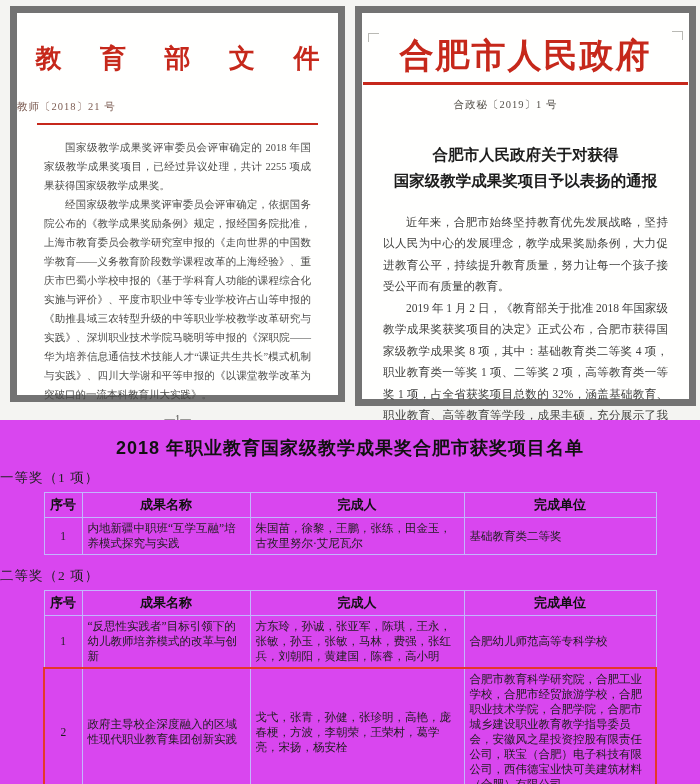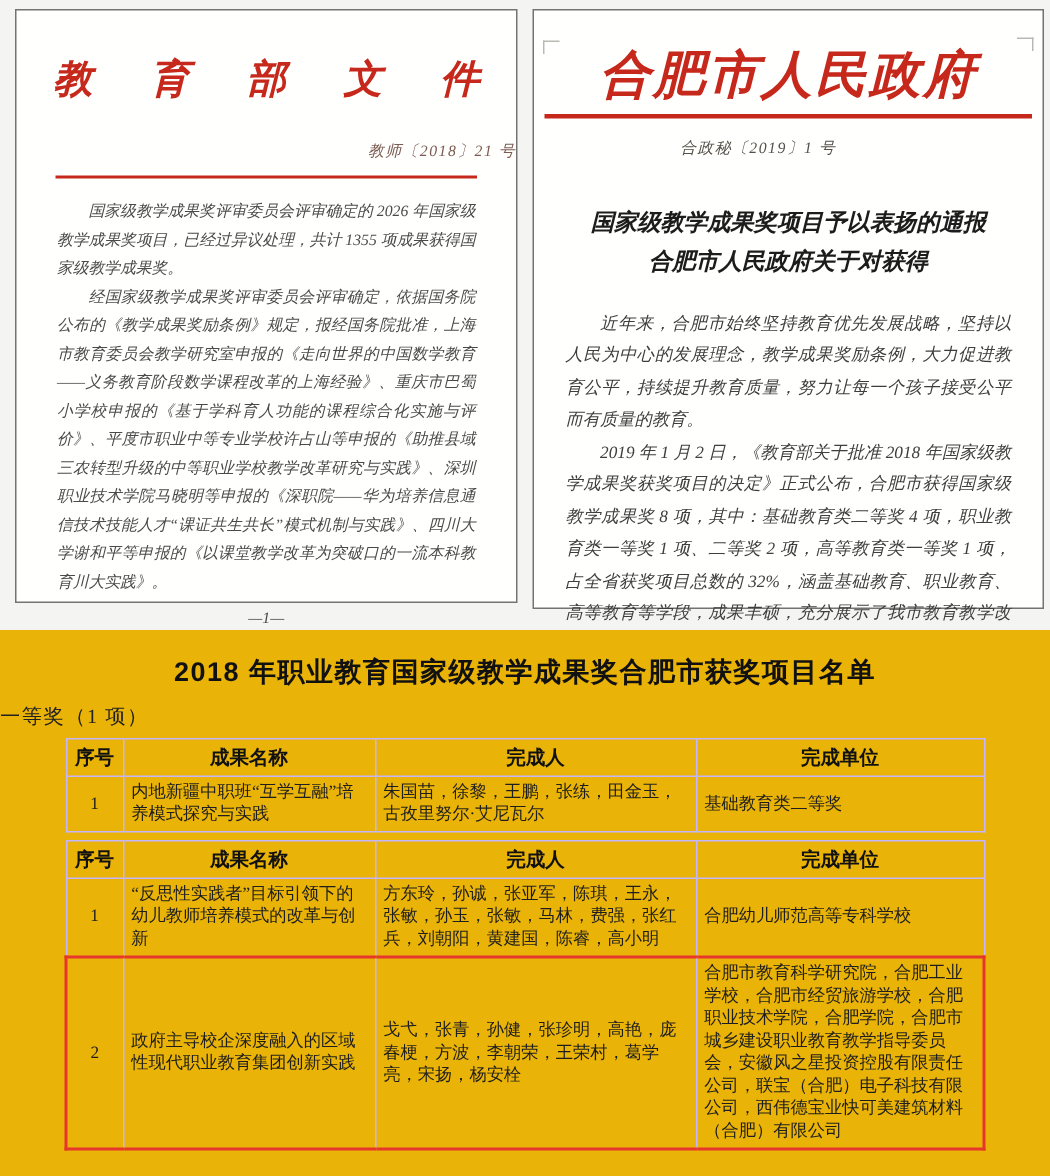--- a/index.html
+++ b/index.html
@@ -9,36 +9,35 @@
     font-family:"Liberation Serif","DejaVu Serif",serif;
     color:#333;
     -webkit-font-smoothing:antialiased;
   }
   
   .docs-area{
     position:absolute;left:0;top:0;width:700px;height:420px;
     background:#f4f4f2;
   }
   .page{
-    position:absolute;background:#fffffe;border:1px solid #737373;
+    position:absolute;background:#fffffe;border:7px solid #737373;
     box-sizing:border-box;
-    font-style:italic;
   }
   .page-left{left:10px;top:6px;width:335px;height:396px;}
   .page-right{left:355px;top:6px;width:341px;height:400px;}
 
   .moe-header{
     margin-top:28px;text-align:center;
     color:var(--red,#c6281b);
     font-size:26px;font-weight:bold;
     letter-spacing:16px;padding-left:16px;
     font-family:"Liberation Serif","DejaVu Serif",serif;
   }
   .moe-docnum{
-    margin-top:24px;text-align:right;
+    margin-top:24px;text-align:left;
     font-size:10.5px;color:#7c5c52;letter-spacing:1px;
   }
   .redline-thin{
     margin:9px auto 0 auto;width:281px;height:0;
     border-top:2px solid var(--red,#c6281b);
   }
   .moe-title{
     margin-top:22px;text-align:center;
     font-size:15px;font-weight:bold;color:#1c1c1c;
     line-height:1.6;
@@ -80,21 +79,21 @@
     font-size:11.5px;line-height:21.5px;color:#3e3e3c;
     text-align:justify;
   }
   .hf-body p{margin:0;text-indent:2em;}
   .hf-body p.salutation{text-indent:0;}
   .crop-mark{position:absolute;width:10px;height:8px;}
   .crop-mark.tl{left:6px;top:20px;border-left:1px solid #b9b9b4;border-top:1px solid #b9b9b4;}
   .crop-mark.tr{right:6px;top:18px;border-right:1px solid #b9b9b4;border-top:1px solid #b9b9b4;}
 
   
-  .table-area{position:absolute;left:0;top:420px;width:700px;height:364px;background:#eab308;}
+  .table-area{position:absolute;left:0;top:420px;width:700px;height:364px;background:#d946ef;}
   .table-title{
     margin-top:16px;text-align:center;
     font-size:18px;font-weight:bold;color:#111;
     font-family:"Liberation Sans","DejaVu Sans",sans-serif;
     letter-spacing:1px;
   }
   .prize-label{
     font-size:13.5px;color:#222;letter-spacing:1px;
   }
   .prize-label.first{margin-top:9px;}
@@ -129,35 +128,35 @@
 </head>
 <body>
 
 <div class="docs-area">
 
   <div class="page page-left">
     <div class="moe-header">教 育 部 文 件</div>
     <div class="moe-docnum">教师〔2018〕21 号</div>
     <div class="redline-thin"></div>
     <div class="moe-body">
-      <p>国家级教学成果奖评审委员会评审确定的 2026 年国家级教学成果奖项目，已经过异议处理，共计 1355 项成果获得国家级教学成果奖。</p>
+      <p>国家级教学成果奖评审委员会评审确定的 2018 年国家级教学成果奖项目，已经过异议处理，共计 2255 项成果获得国家级教学成果奖。</p>
       <p>经国家级教学成果奖评审委员会评审确定，依据国务院公布的《教学成果奖励条例》规定，报经国务院批准，上海市教育委员会教学研究室申报的《走向世界的中国数学教育——义务教育阶段数学课程改革的上海经验》、重庆市巴蜀小学校申报的《基于学科育人功能的课程综合化实施与评价》、平度市职业中等专业学校许占山等申报的《助推县域三农转型升级的中等职业学校教学改革研究与实践》、深圳职业技术学院马晓明等申报的《深职院——华为培养信息通信技术技能人才“课证共生共长”模式机制与实践》、四川大学谢和平等申报的《以课堂教学改革为突破口的一流本科教育川大实践》。</p>
     </div>
     <div class="moe-pagenum">—1—</div>
   </div>
 
   <div class="page page-right">
     <div class="crop-mark tl"></div>
     <div class="crop-mark tr"></div>
     <div class="hf-header">合肥市人民政府</div>
     <div class="redline-thick"></div>
     <div class="hf-docnum">合政秘〔2019〕1 号</div>
     <div class="hf-title">
+      <div>合肥市人民政府关于对获得</div>
       <div>国家级教学成果奖项目予以表扬的通报</div>
-      <div>合肥市人民政府关于对获得</div>
     </div>
     <div class="hf-body">
       <p>近年来，合肥市始终坚持教育优先发展战略，坚持以人民为中心的发展理念，教学成果奖励条例，大力促进教育公平，持续提升教育质量，努力让每一个孩子接受公平而有质量的教育。</p>
       <p>2019 年 1 月 2 日，《教育部关于批准 2018 年国家级教学成果奖获奖项目的决定》正式公布，合肥市获得国家级教学成果奖 8 项，其中：基础教育类二等奖 4 项，职业教育类一等奖 1 项、二等奖 2 项，高等教育类一等奖 1 项，占全省获奖项目总数的 32%，涵盖基础教育、职业教育、高等教育等学段，成果丰硕，充分展示了我市教育教学改革成果，体现了全市广大教育工作者在立德树人、教书育人、严谨笃学、教学改革等方面所取得的重大进展和成就。</p>
     </div>
   </div>
 </div>
 
 <div class="table-area">
   <div class="table-title">2018 年职业教育国家级教学成果奖合肥市获奖项目名单</div>
@@ -181,20 +180,21 @@
     <tbody>
         <tr>
           <td class="c-no">1</td>
           <td>内地新疆中职班“互学互融”培养模式探究与实践</td>
           <td>朱国苗，徐黎，王鹏，张练，田金玉，古孜里努尔·艾尼瓦尔</td>
           <td>基础教育类二等奖</td>
         </tr>
       </tbody>
   </table>
 
+  <div class="prize-label second">二等奖（2 项）</div>
   <table class="awards">
     <colgroup>
         <col class="w-no">
         <col class="w-name">
         <col class="w-people">
         <col class="w-org">
       </colgroup>
     <thead>
       <tr>
           <th>序号</th>

